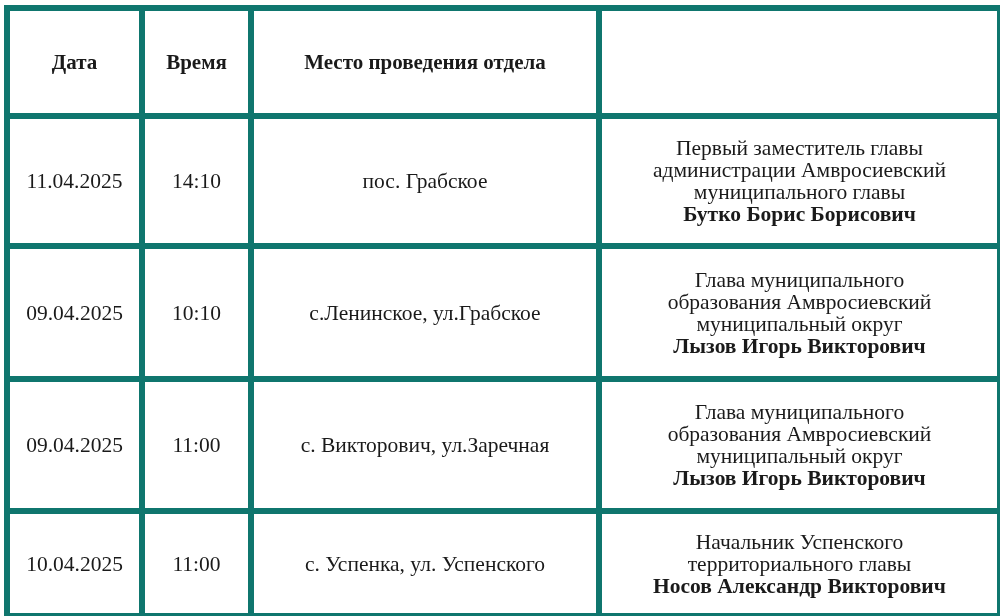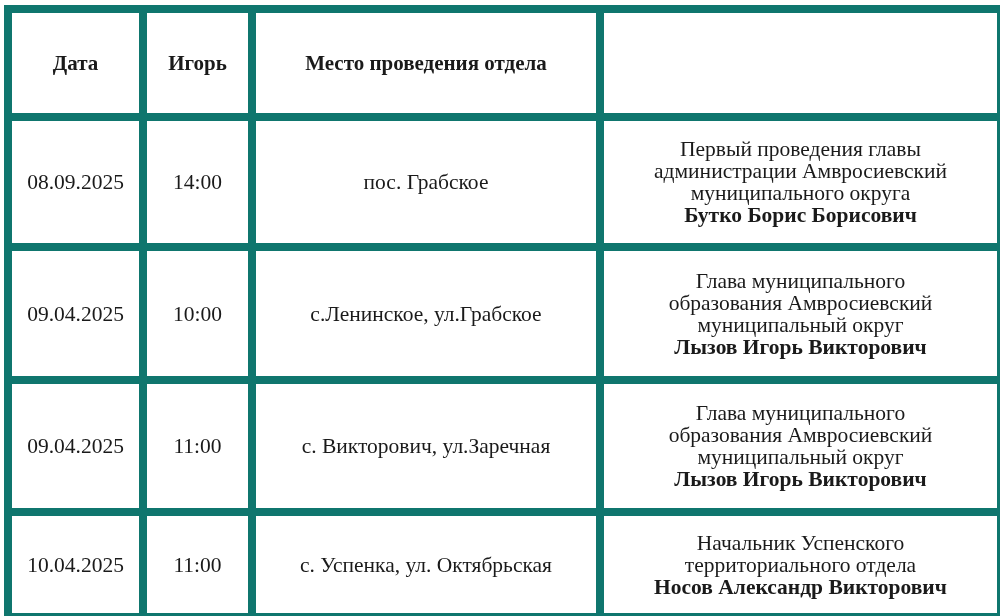--- a/index.html
+++ b/index.html
@@ -18,21 +18,21 @@
     table.schedule {
       position: absolute;
       left: 4px;
       top: 5px;
       width: 993px;
       height: 608px;
       border-collapse: collapse;
       table-layout: fixed;
     }
     table.schedule td, table.schedule th {
-      border: 8px solid #0f766e;
+      border: 6px solid #0f766e;
       text-align: center;
       vertical-align: middle;
       padding: 0 6px;
       font-size: 21.5px;
       line-height: 22px;
     }
     table.schedule th {
       font-weight: bold;
       font-size: 21px;
     }
@@ -54,40 +54,40 @@
 <table class="schedule">
   <colgroup>
     <col class="c-date">
     <col class="c-time">
     <col class="c-place">
     <col class="c-person">
   </colgroup>
   <thead>
     <tr class="head-row">
       <th>Дата</th>
-      <th>Игорь</th>
+      <th>Время</th>
       <th>Место проведения отдела</th>
       <th></th>
     </tr>
   </thead>
   <tbody>
     <tr class="r1">
-      <td>08.09.2025</td>
-      <td>14:00</td>
+      <td>11.04.2025</td>
+      <td>14:10</td>
       <td>пос. Грабское</td>
       <td>
-        <span class="person-line">Первый проведения главы</span>
+        <span class="person-line">Первый заместитель главы</span>
         <span class="person-line">администрации Амвросиевский</span>
-        <span class="person-line">муниципального округа</span>
+        <span class="person-line">муниципального главы</span>
         <span class="person-name">Бутко Борис Борисович</span>
       </td>
     </tr>
     <tr class="r2">
       <td>09.04.2025</td>
-      <td>10:00</td>
+      <td>10:10</td>
       <td>с.Ленинское, ул.Грабское</td>
       <td>
         <span class="person-line">Глава муниципального</span>
         <span class="person-line">образования Амвросиевский</span>
         <span class="person-line">муниципальный округ</span>
         <span class="person-name">Лызов Игорь Викторович</span>
       </td>
     </tr>
     <tr class="r3">
       <td>09.04.2025</td>
@@ -96,21 +96,21 @@
       <td>
         <span class="person-line">Глава муниципального</span>
         <span class="person-line">образования Амвросиевский</span>
         <span class="person-line">муниципальный округ</span>
         <span class="person-name">Лызов Игорь Викторович</span>
       </td>
     </tr>
     <tr class="r4">
       <td>10.04.2025</td>
       <td>11:00</td>
-      <td>с. Успенка, ул. Октябрьская</td>
+      <td>с. Успенка, ул. Успенского</td>
       <td>
         <span class="person-line">Начальник Успенского</span>
-        <span class="person-line">территориального отдела</span>
+        <span class="person-line">территориального главы</span>
         <span class="person-name">Носов Александр Викторович</span>
       </td>
     </tr>
   </tbody>
 </table>
 
 </body></html>

